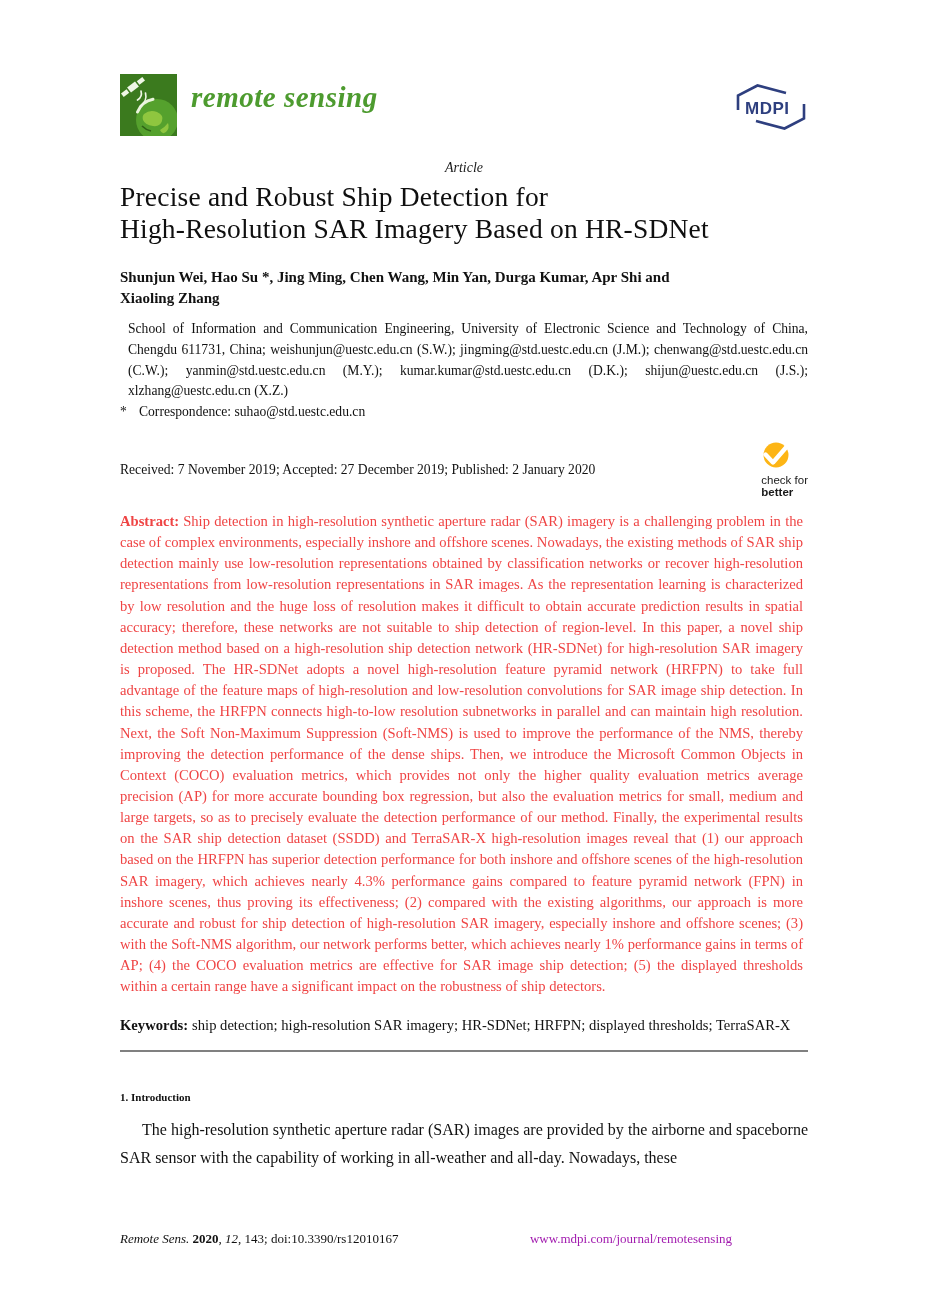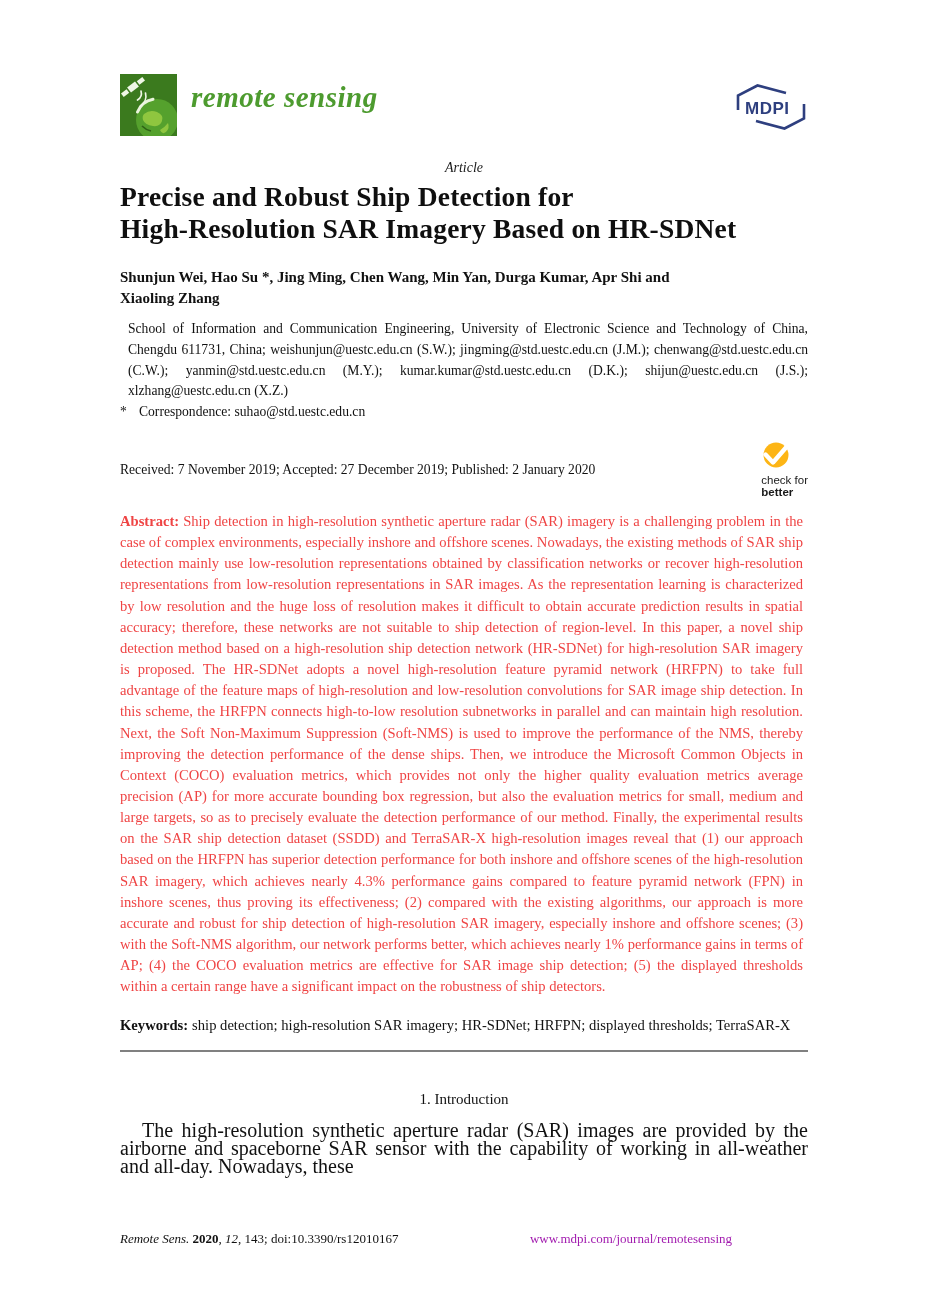--- a/index.html
+++ b/index.html
@@ -44,21 +44,21 @@
   .article-type {
     margin-top: 24px;
     font-style: italic;
     font-size: 14px;
     color: #1a1a1a;
     text-align: center;
   }
   .title {
     margin: 5px 0 0 0;
     font-size: 27.5px;
-    font-weight: 700;
+    font-weight: 400;
     line-height: 31.5px;
     color: #0f0f0f;
     letter-spacing: 0.2px;
   }
   .title span { display: block; }
   .authors {
     margin: 23px 0 0 0;
     font-size: 15px;
     font-weight: 700;
     line-height: 21px;
@@ -115,29 +115,28 @@
     text-align: justify;
   }
   .rule {
     margin-top: 14px;
     height: 2.5px;
     background: #808080;
     border: none;
   }
   .section-heading {
     margin: 39px 0 0 0;
-    font-size: 15px;
-    font-weight: 400;
-    color: #111;
-    text-align: center;
+    font-size: 11px;
+    font-weight: 700;
+    color: #111;
   }
   .body-para {
     margin: 13px 0 10px 0;
-    font-size: 20px;
-    line-height: 18px;
+    font-size: 16px;
+    line-height: 28px;
     text-align: justify;
     text-indent: 22px;
   }
 
   .page-footer {
     position: absolute;
     left: 120px;
     right: 117px;
     top: 1231px;
     display: flex;

